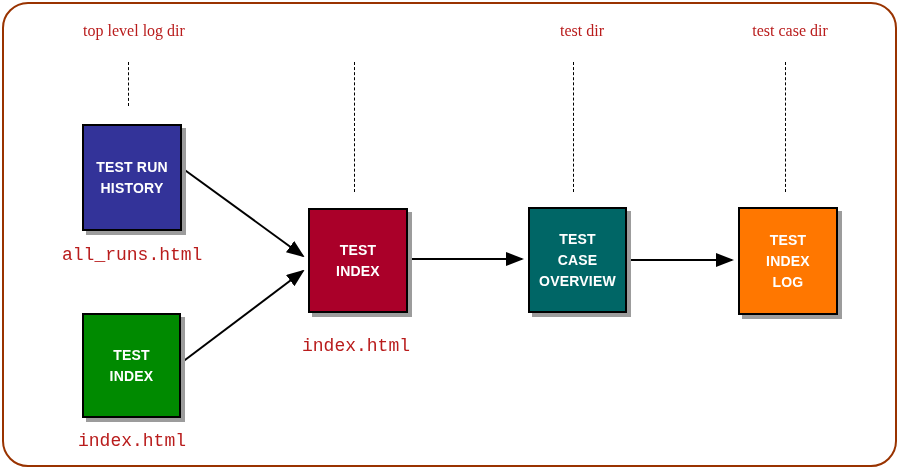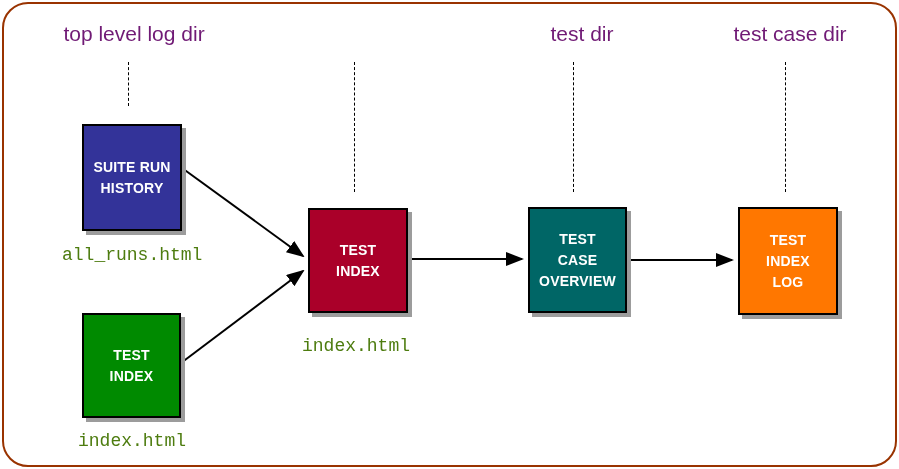--- a/index.html
+++ b/index.html
@@ -6,36 +6,36 @@
   .canvas{
     position:relative;width:899px;height:469px;overflow:hidden;
     font-family:"Liberation Sans",sans-serif;background:#ffffff;
   }
   .frame{
     position:absolute;left:2px;top:2px;right:2px;bottom:2px;
     border:2px solid #993300;border-radius:26px;pointer-events:none;
   }
   .col-header{
     position:absolute;transform:translateX(-50%);
-    font-size:21px;color:#701a75;white-space:nowrap;
+    font-size:16px;color:#b91c1c;white-space:nowrap;font-family:Liberation Serif, serif;
   }
   .dash{
     position:absolute;width:0;border-left:1px dashed #000000;
   }
   .node{
     position:absolute;box-sizing:border-box;border:2px solid #000000;
     box-shadow:4px 4px 0 #9c9c9c;
     display:flex;flex-direction:column;align-items:center;justify-content:center;
     color:#ffffff;font-weight:bold;font-size:14px;line-height:21px;
     text-align:center;letter-spacing:0.2px;
   }
   .file-label{
     position:absolute;
     font-family:"Liberation Mono","DejaVu Sans Mono",monospace;
-    font-size:18px;color:#4d7c0f;white-space:nowrap;
+    font-size:18px;color:#b91c1c;white-space:nowrap;
   }
   svg.arrows{position:absolute;left:0;top:0;pointer-events:none;}
   .node-blue{left:82px;top:124px;width:100px;height:107px;}
   .node-green{left:82px;top:313px;width:99px;height:105px;}
   .node-maroon{left:308px;top:208px;width:100px;height:105px;}
   .node-teal{left:528px;top:207px;width:99px;height:106px;}
   .node-orange{left:738px;top:207px;width:100px;height:108px;}
 </style>
 </head>
 <body>
@@ -59,21 +59,21 @@
         <path d="M0,0 L9,3.5 L0,7 Z" fill="#000000"></path>
       </marker>
     </defs>
     <line x1="182" y1="168" x2="303" y2="256" stroke="#000000" stroke-width="2" marker-end="url(#ah)"></line>
     <line x1="181" y1="363" x2="303" y2="271" stroke="#000000" stroke-width="2" marker-end="url(#ah)"></line>
     <line x1="410" y1="259" x2="522" y2="259" stroke="#000000" stroke-width="2" marker-end="url(#ah)"></line>
     <line x1="629" y1="260" x2="732" y2="260" stroke="#000000" stroke-width="2" marker-end="url(#ah)"></line>
   </svg>
 
   <div class="node node-blue" style="background-color: rgb(51, 51, 153);">
-    <div>SUITE RUN</div>
+    <div>TEST RUN</div>
     <div>HISTORY</div>
   </div>
 
   <div class="node node-green" style="background-color: rgb(0, 138, 0);">
     <div>TEST</div>
     <div>INDEX</div>
   </div>
 
   <div class="node node-maroon" style="background-color: rgb(170, 0, 41);">
     <div>TEST</div>

